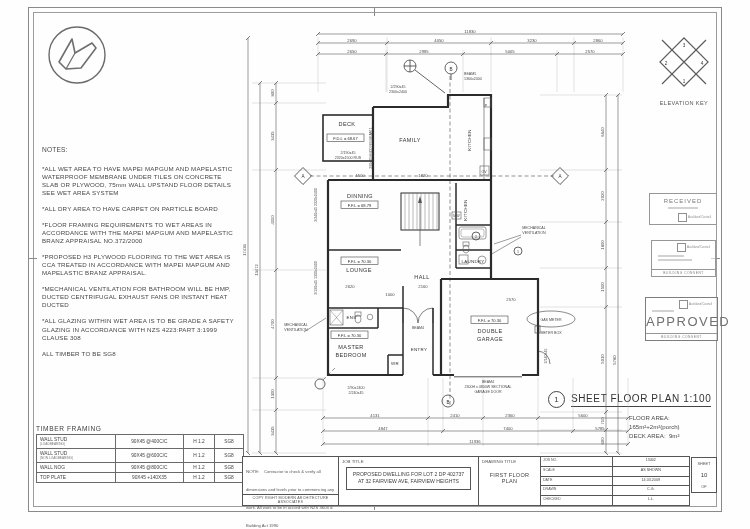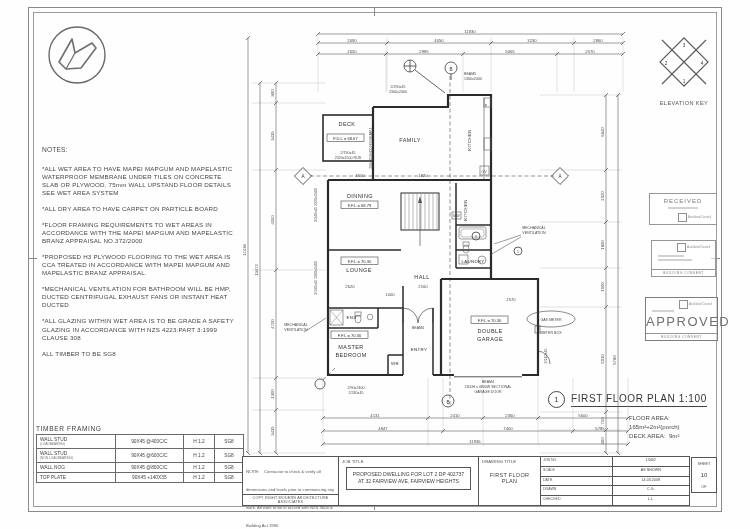--- a/index.html
+++ b/index.html
@@ -170,21 +170,21 @@
         <span class="bx"></span>
         <span class="bt">Auckland Council</span>
       </div>
   <div class="gline" style="width:22px;margin-top:12px;"></div>
   <div class="big2">APPROVED</div>
   <div class="stampfoot">BUILDING CONSENT</div>
 </div>
 
 <div class="plan-title">
   <div class="pt-circle">1</div>
-  <div class="pt-text">FIRST FLOOR PLAN  1:100</div>
+  <div class="pt-text">SHEET FLOOR PLAN  1:100</div>
 </div>
 <div class="areas">
   <div>FLOOR AREA:</div>
   <div>165m²+2m²(porch)</div>
   <div><span>DECK AREA:</span>&nbsp;&nbsp;<span>9m²</span></div>
 </div>
 
 <div class="tblock">
   <div class="tcell tc-note">
     <span class="lab">NOTE:</span>

